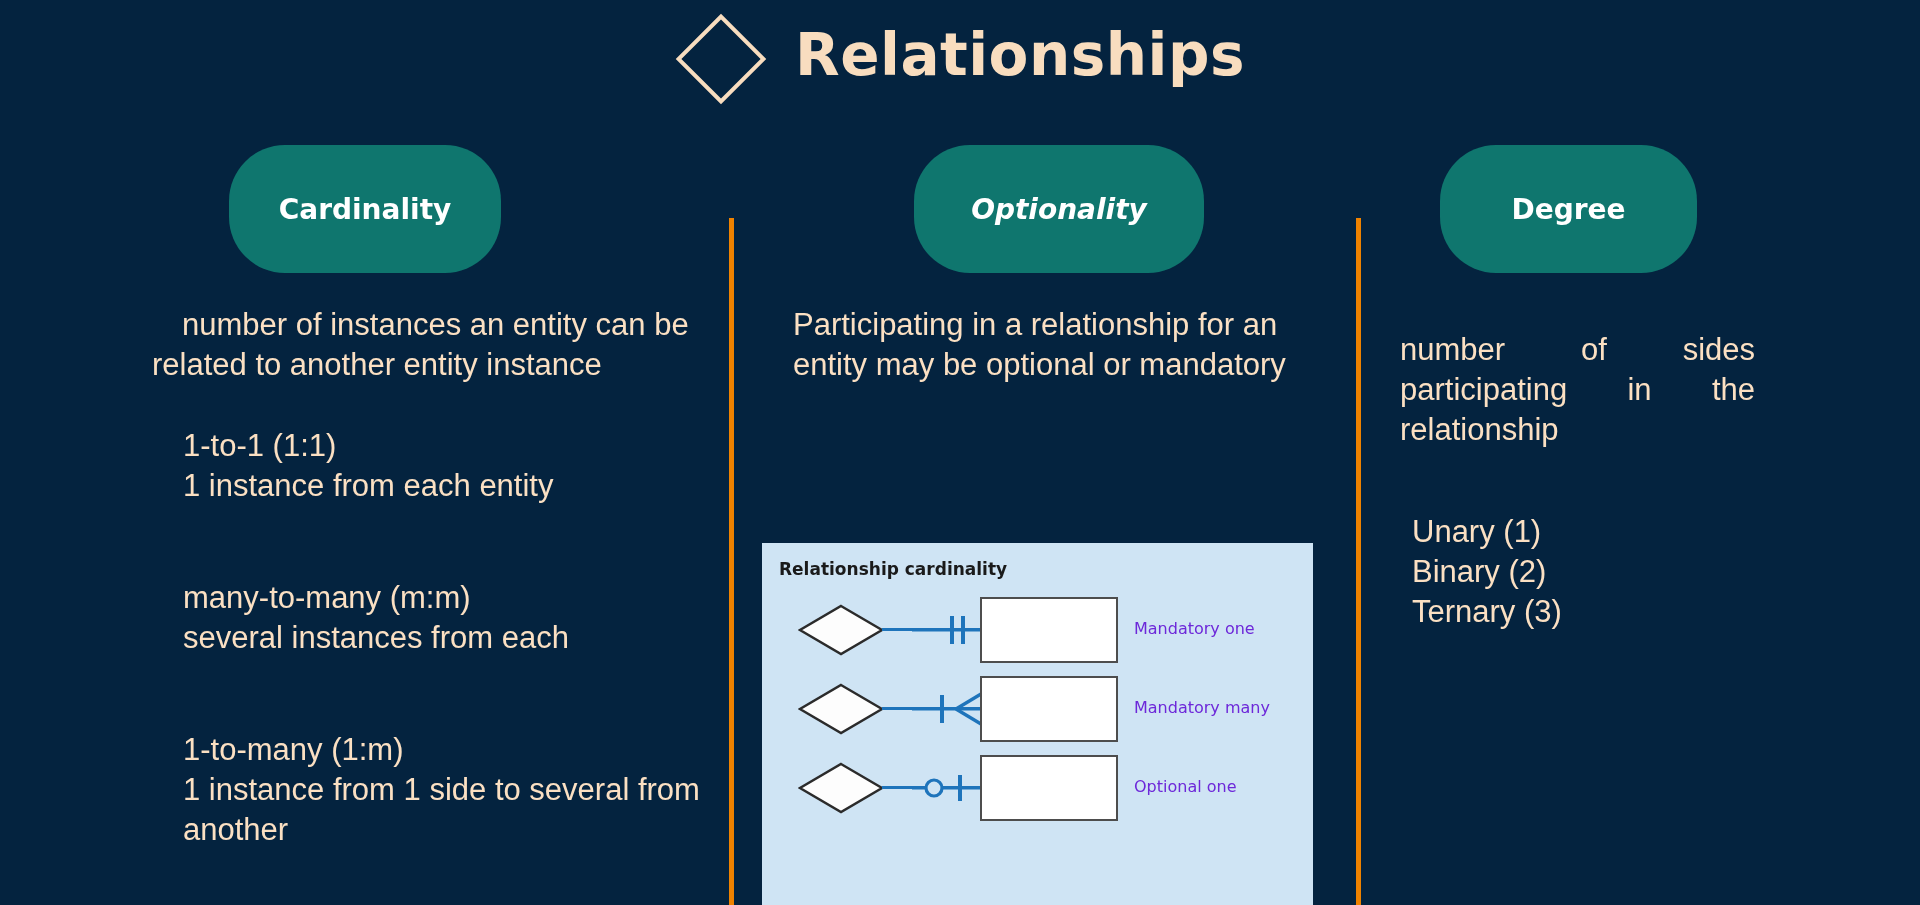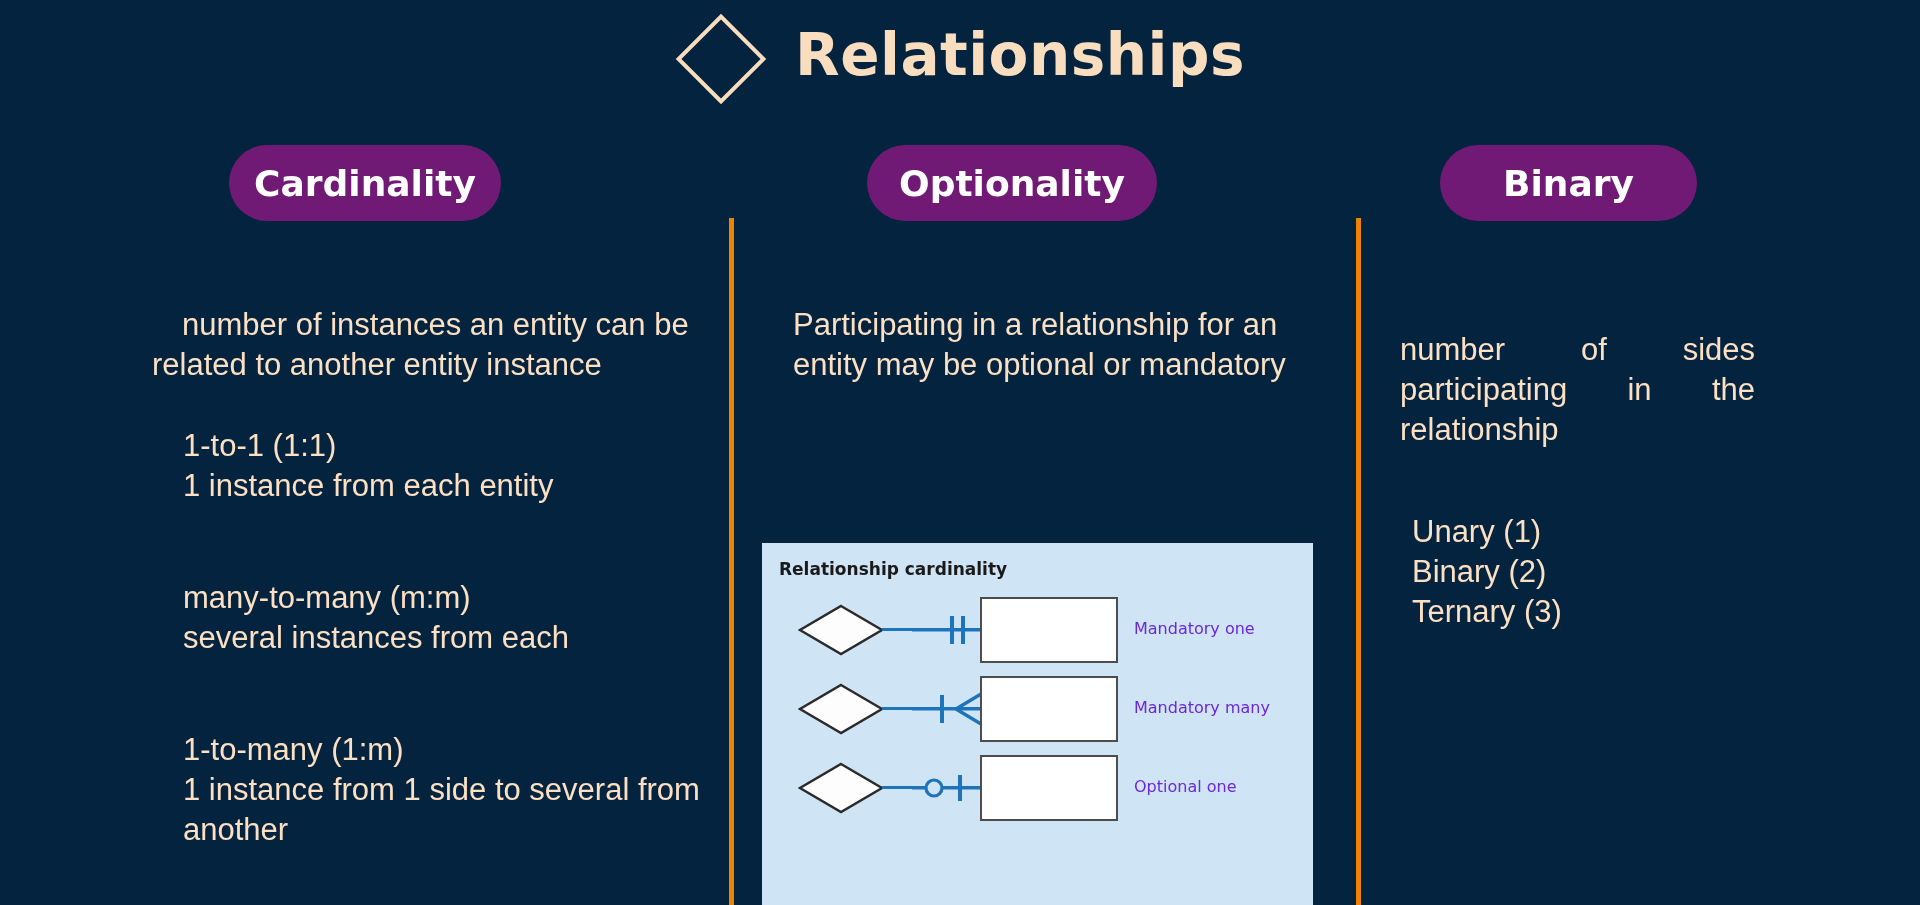--- a/index.html
+++ b/index.html
@@ -61,35 +61,35 @@
     background: #ef8200;
     top: 218px;
     height: 687px;
   }
   .divider.v1 { left: 729px; }
   .divider.v2 { left: 1356px; }
 
   
   .pill {
     position: absolute;
-    background: #701a75;
+    background: #0f766e;
     border-radius: 56px;
     color: #ffffff;
     font-family: "DejaVu Sans", sans-serif;
     font-weight: 700;
-    font-size: 36px;
+    font-size: 28px;
     display: flex;
     align-items: center;
     justify-content: center;
-    height: 76px;
+    height: 128px;
     white-space: nowrap;
     box-sizing: border-box;
   }
   .pill.p-cardinality { left: 229px; top: 145px; width: 272px; }
-  .pill.p-optionality { left: 867px; top: 145px; width: 290px; }
+  .pill.p-optionality { left: 914px; top: 145px; width: 290px; font-style: italic; }
   .pill.p-degree      { left: 1440px; top: 145px; width: 257px; }
 
   
   .col {
     position: absolute;
     color: #fbe0c3;
     font-size: 31px;
     line-height: 1.29;
   }
   .col-cardinality { left: 152px; top: 305px; width: 565px; }
@@ -197,21 +197,21 @@
         <i></i>
       </span>
     <span class="title-text">Relationships</span>
   </div>
 
   <div class="divider v1"></div>
   <div class="divider v2"></div>
 
   <div class="pill p-cardinality">Cardinality</div>
   <div class="pill p-optionality">Optionality</div>
-  <div class="pill p-degree">Binary</div>
+  <div class="pill p-degree">Degree</div>
 
   <div class="col col-cardinality">
     <p class="lead">number of instances an entity can be related to another entity instance</p>
     <span class="sp" style="display:block;height:24px"></span>
     <div class="item-block">
       <div>1-to-1 (1:1)</div>
       <div>1 instance from each entity</div>
     </div>
     <span class="sp" style="display:block;height:38px"></span>
     <div class="item-block">

